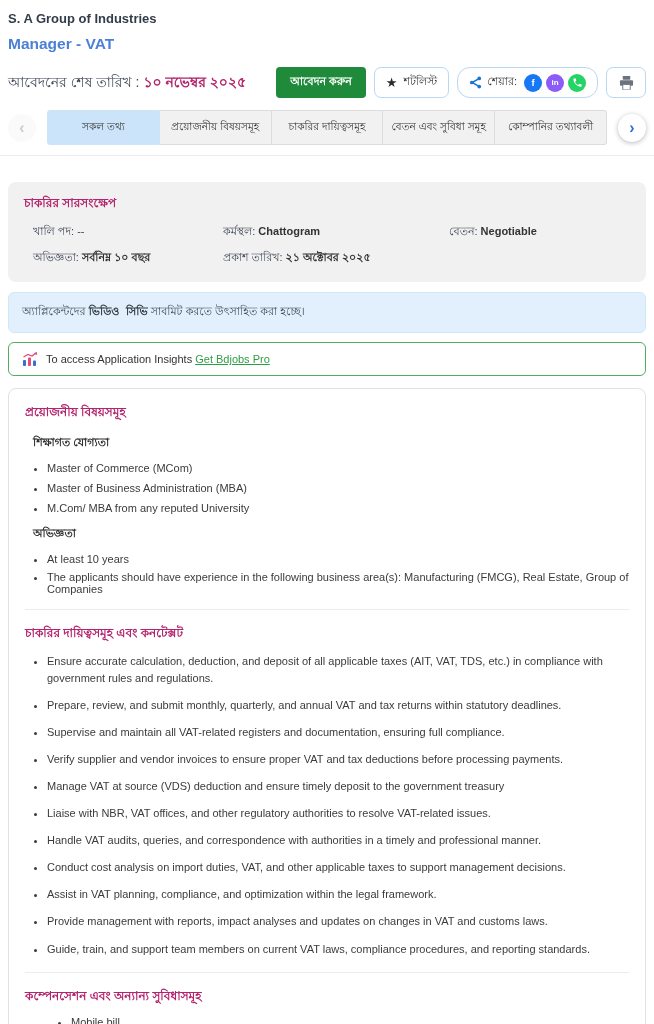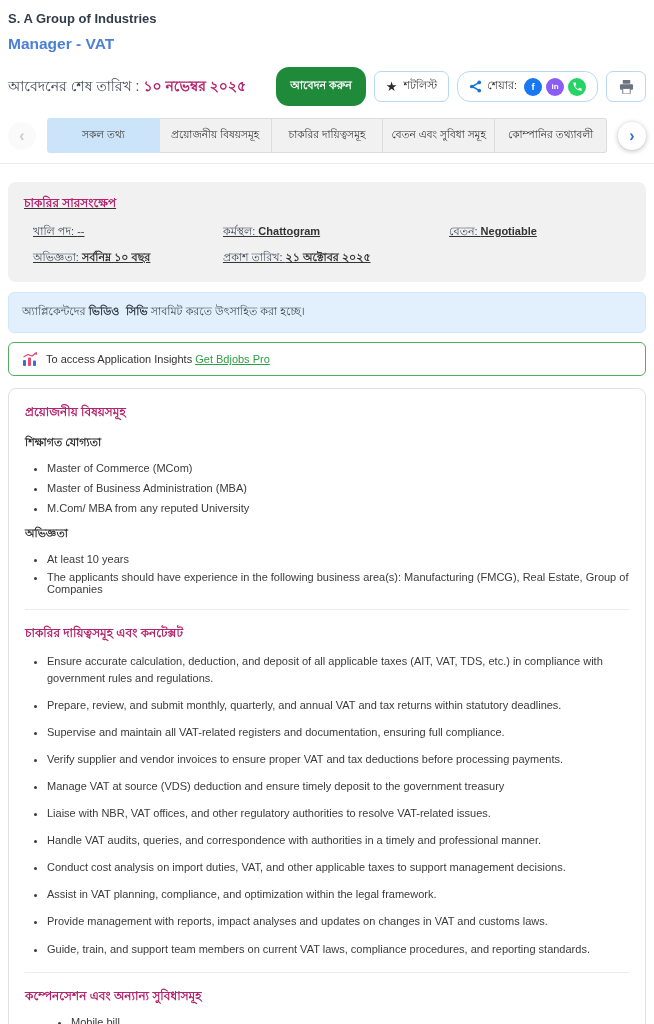--- a/index.html
+++ b/index.html
@@ -14,21 +14,21 @@
 
   
   .company-name { font-size: 13px; font-weight: bold; color: #333c4a; padding-top: 3px; }
   .job-title { font-size: 15.5px; font-weight: bold; color: #4b80d6; margin-top: 9px; }
   .deadline-row { display: flex; justify-content: space-between; align-items: center; margin-top: 14px; }
   .deadline { font-size: 14px; color: #3e4656; text-align: right; }
   .deadline .date { color: #b3246d; font-weight: bold; }
   .actions { display: flex; gap: 8px; align-items: center; }
   .btn-apply {
     background: #1e8a3a; color: #fff; font-weight: bold; font-size: 11px;
-    border: none; border-radius: 13px; padding: 0 14px; height: 39px; cursor: pointer;
+    border: none; border-radius: 4px; padding: 0 14px; height: 31px; cursor: pointer;
     font-family: inherit;
   }
   .btn-outline {
     background: #fff; border: 1px solid #b9d8f3; border-radius: 7px; height: 31px;
     display: flex; align-items: center; gap: 6px; padding: 0 11px; font-size: 11px;
     color: #333; cursor: pointer; font-family: inherit;
   }
   .star-glyph { font-size: 13px; color: #2b2b2b; line-height: 1; }
   .share-btn { gap: 5px; border-radius: 13px; }
   .share-glyph { display: flex; align-items: center; }
@@ -56,21 +56,21 @@
     flex: 1; text-align: center; font-size: 10.5px; padding: 8px 3px; background: #f1f1f1;
     border: 1px solid #dcdcdc; border-left: none; color: #333; cursor: pointer; white-space: nowrap;
     overflow: hidden;
   }
   .tab:first-child { border-left: 1px solid #dcdcdc; border-radius: 3px 0 0 3px; }
   .tab:last-child { border-radius: 0 3px 3px 0; }
   .tab.active { background: #cbe4f9; border-color: #cbe4f9; }
   .page-divider { border-top: 1px solid #ececec; margin: 10px -8px 0; }
 
   
-  .summary-box { background: #f1f1f1; border-radius: 8px; padding: 12px 16px 14px; margin-top: 18px; text-decoration: underline; }
+  .summary-box { background: #f1f1f1; border-radius: 8px; padding: 12px 16px 14px; margin-top: 26px; }
   .section-title { color: #b3246d; font-size: 12px; font-weight: bold; }
   .summary-grid {
     display: grid; grid-template-columns: 1.05fr 1.25fr 1fr; margin-top: 9px;
     row-gap: 7px; font-size: 11px; padding-left: 9px; color: #3e4656;
   }
   .val-bold { font-weight: bold; color: #333; }
 
   
   .banner-blue {
     background: #e1f0fc; border: 1px solid #d0e7fa; border-radius: 6px; padding: 10px 13px;
@@ -78,21 +78,21 @@
   }
   .banner-blue b { color: #2e3a42; font-family: Liberation Mono, monospace; }
   .banner-green {
     background: #fff; border: 1px solid #52ae5f; border-radius: 6px; padding: 8px 13px;
     margin-top: 9px; font-size: 11px; display: flex; align-items: center; gap: 8px; color: #333;
   }
   .link-green { color: #2e9e44; text-decoration: underline; cursor: pointer; }
 
   
   .main-box { border: 1px solid #e2e2e2; border-radius: 8px; margin-top: 12px; padding: 14px 16px 10px; }
-  .subhead { font-weight: bold; font-size: 11px; margin: 11px 0 2px; color: #2f2f2f; }
+  .subhead { font-weight: bold; font-size: 11px; margin: 11px 8px 2px; color: #2f2f2f; }
   ul { margin: 9px 0 9px 2px; padding-left: 20px; }
   li { font-size: 11px; color: #3b3b3b; }
   .edu-list li, .exp-list li { margin-bottom: 8px; }
   .exp-list li { margin-bottom: 6px; }
   .resp-list li { margin-bottom: 10px; line-height: 1.55; }
   .comp-list li { margin-bottom: 7px; margin-left: 24px; }
   .divider { border-top: 1px solid #ececec; margin: 14px 0; }
 </style>
 </head>
 <body>

